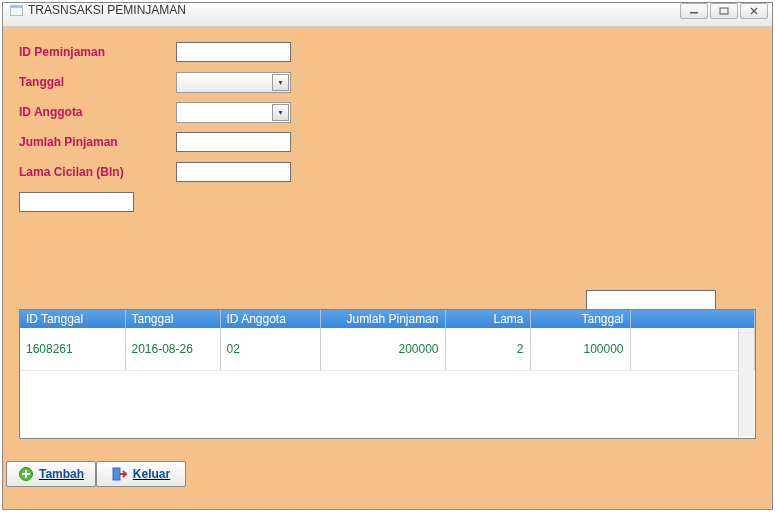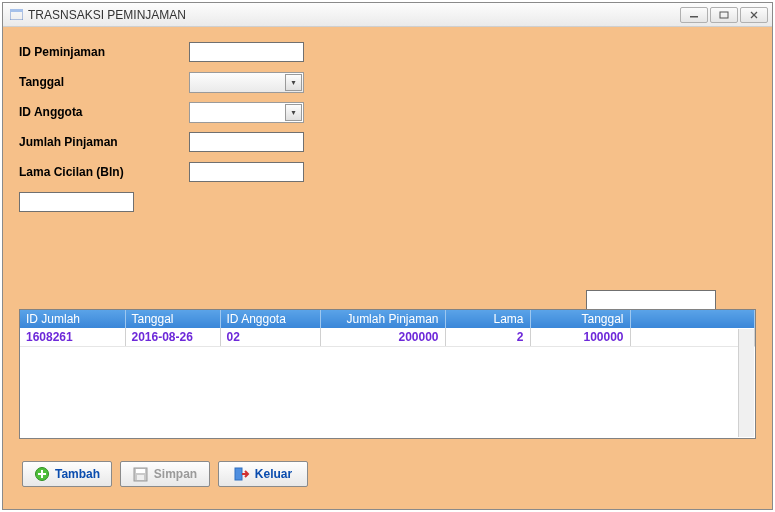--- a/index.html
+++ b/index.html
@@ -20,21 +20,21 @@
     margin: 2px;
     background: #fff;
     display: flex;
     flex-direction: column;
   }
   .titlebar {
     height: 24px;
     background: linear-gradient(#fdfdfd,#eaeaea);
     border-bottom: 1px solid #cfcfcf;
     display: flex;
-    align-items: center;
+    align-items: flex-start;
     padding: 0 4px 0 6px;
   }
   .titlebar .icon {
     width: 14px; height: 14px;
     margin-right: 5px;
     display:inline-flex;align-items:center;justify-content:center;
   }
   .titlebar .title {
     flex: 1;
     font-size: 12px;
@@ -56,24 +56,24 @@
     position: relative;
     padding: 14px 16px 16px 16px;
   }
   .form-row {
     display:flex;
     align-items:center;
     margin-bottom: 8px;
     height: 22px;
   }
   .form-row label {
-    width: 170px;
+    width: 157px;
     font-weight: bold;
     font-size: 12px;
-    color: #000000;
+    color: #be185d;
   }
   .txt {
     height: 20px;
     width: 115px;
     border: 1px solid #707070;
     background: #fff;
     padding: 1px 3px;
     font-size: 12px;
   }
   .date-combo, .combo {
@@ -126,37 +126,36 @@
     text-align:left;
     padding: 2px 6px;
     border-right:1px solid #9ec7ef;
     height:18px;
     white-space:nowrap;
     overflow:hidden;
   }
   .grid th.num, .grid td.num { text-align:right; }
   .grid td {
     font-size:12px;
-    color:#6d28d9;
-    padding: 2px 6px;
+    color:#15803d;
+    padding: 14px 6px;
     border-right:1px solid #d0d0d0;
     border-bottom:1px solid #e6e6e6;
     height:18px;
     white-space:nowrap;
     overflow:hidden;
-    font-weight:bold;
   }
   .grid-scroll {
     position:absolute; right:1px; top:19px; bottom:1px; width:16px;
     background:#f0f0f0; border-left:1px solid #d0d0d0;
   }
   .btnbar {
     position:absolute;
-    left:19px; bottom:22px;
-    display:flex; gap:8px;
+    left:3px; bottom:22px;
+    display:flex; gap:0;text-decoration:underline;
   }
   .btn {
     height: 26px;
     min-width: 90px;
     border:1px solid #8a8a8a;
     border-radius:2px;
     background: linear-gradient(#fefefe,#e8e8e8);
     display:inline-flex;align-items:center;justify-content:center;
     padding: 0 10px;
     font-weight:bold;
@@ -244,21 +243,21 @@
           <col style="width:105px">
             <col style="width:95px">
             <col style="width:100px">
           <col style="width:125px">
             <col style="width:85px">
             <col style="width:100px">
           <col>
         </colgroup>
         <thead>
           <tr>
-            <th>ID Jumlah</th>
+            <th>ID Tanggal</th>
             <th>Tanggal</th>
             <th>ID Anggota</th>
             <th class="num">Jumlah Pinjaman</th>
             <th class="num">Lama</th>
             <th class="num">Tanggal</th>
             <th></th>
           </tr>
         </thead>
         <tbody id="grid-body">
             <tr>
@@ -279,30 +278,20 @@
       <div class="btn tambah">
         <span class="ic">
           <svg width="16" height="16" viewBox="0 0 16 16">
               <circle cx="8" cy="8" r="6.5" fill="#4fbf3a" stroke="#2f8f22"></circle>
               <rect x="7" y="4" width="2" height="8" fill="#fff"></rect>
               <rect x="4" y="7" width="8" height="2" fill="#fff"></rect>
             </svg>
         </span>
         <span>Tambah</span>
       </div>
-      <div class="btn simpan">
-        <span class="ic">
-          <svg width="15" height="15" viewBox="0 0 15 15">
-              <rect x="1" y="1" width="13" height="13" fill="#c9c9c9" stroke="#9a9a9a"></rect>
-              <rect x="3" y="2" width="9" height="4" fill="#fff"></rect>
-              <rect x="4" y="8" width="7" height="5" fill="#efefef"></rect>
-            </svg>
-        </span>
-        <span>Simpan</span>
-      </div>
       <div class="btn keluar">
         <span class="ic">
           <svg width="16" height="16" viewBox="0 0 16 16">
               <rect x="1" y="2" width="7" height="12" fill="#4f8fe0" stroke="#2f6fc0"></rect>
               <path d="M8 8 L14 8 M11 5 L14 8 L11 11" stroke="#d03030" stroke-width="2" fill="none"></path>
             </svg>
         </span>
         <span>Keluar</span>
       </div>
     </div>

